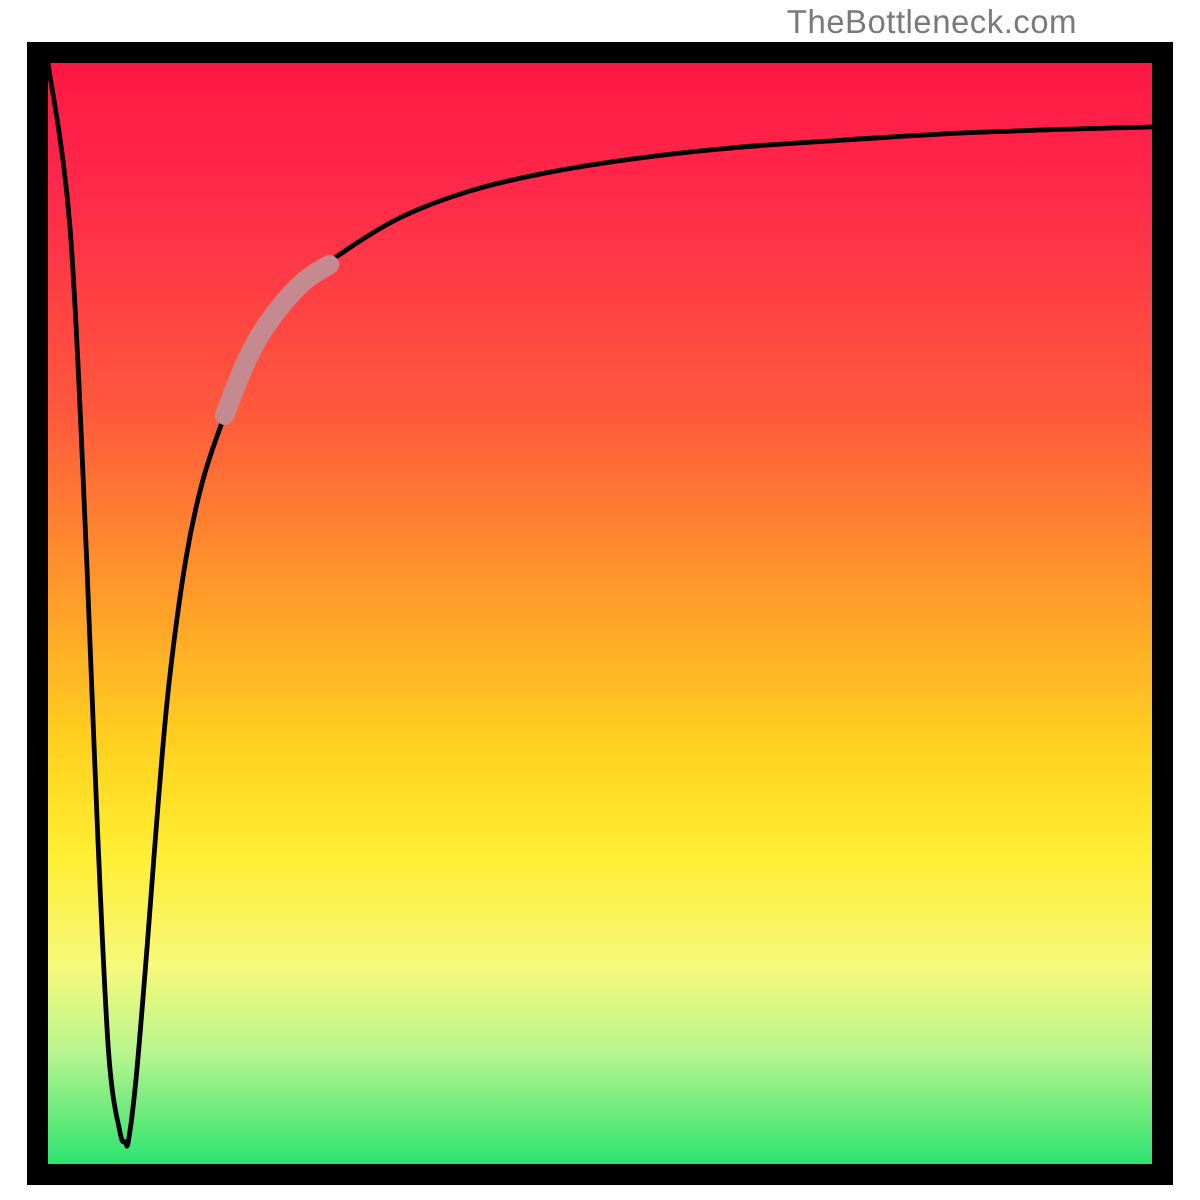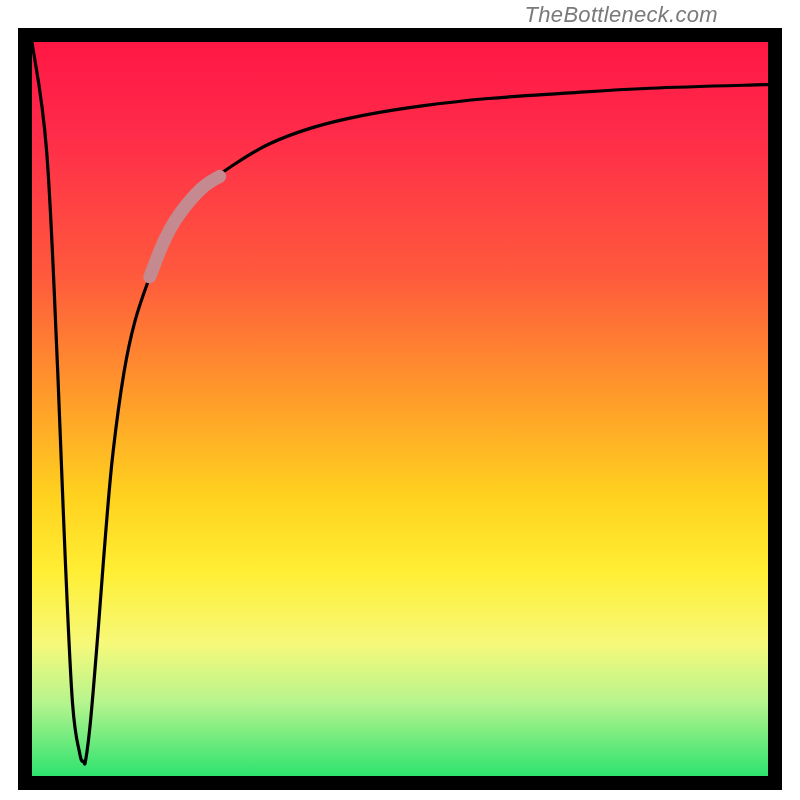--- a/index.html
+++ b/index.html
@@ -8,21 +8,20 @@
     width: 800px;
     height: 800px;
     background: #ffffff;
     font-family: Arial, Helvetica, sans-serif;
     overflow: hidden;
   }
   .stage {
     position: relative;
     width: 726px;
     height: 800px;
-    font-style: italic;
   }
   .watermark {
     position: absolute;
     top: 2px;
     right: 8px;
     color: #7a7a7a;
     font-size: 22px;
     font-weight: 500;
     letter-spacing: 0.3px;
     user-select: none;

